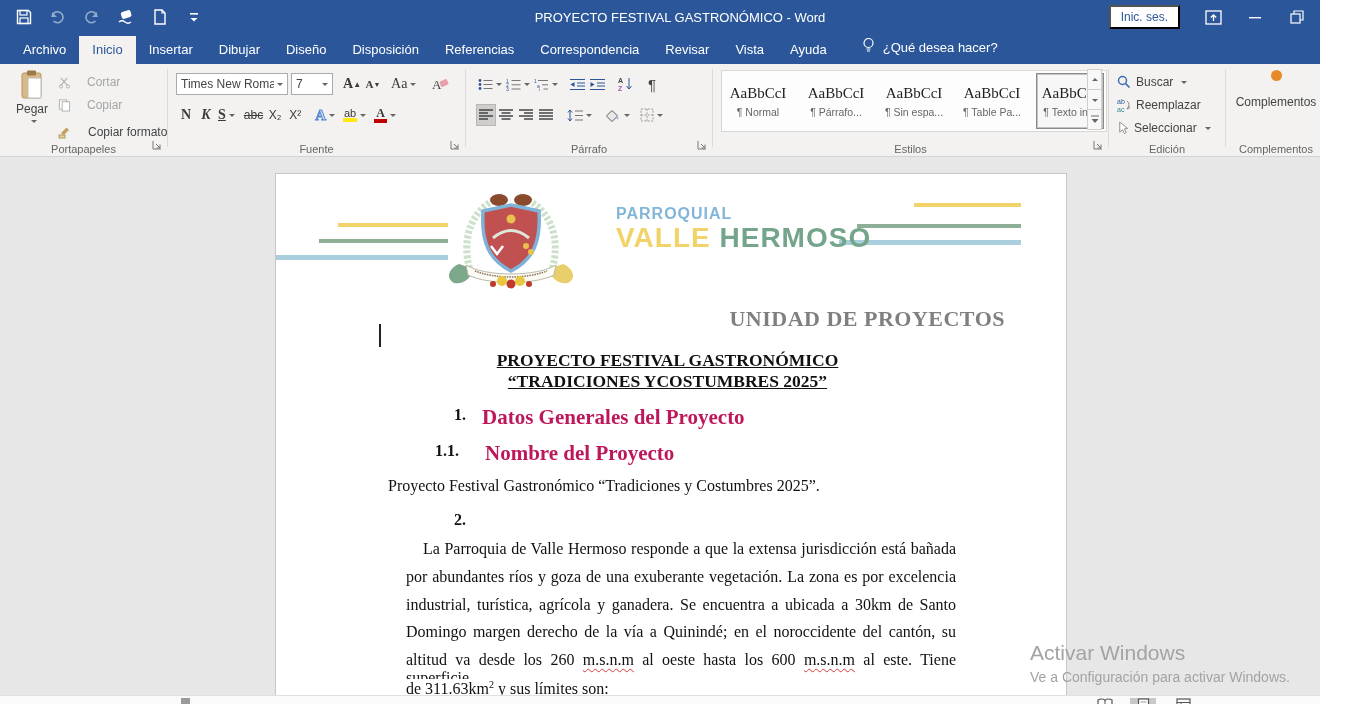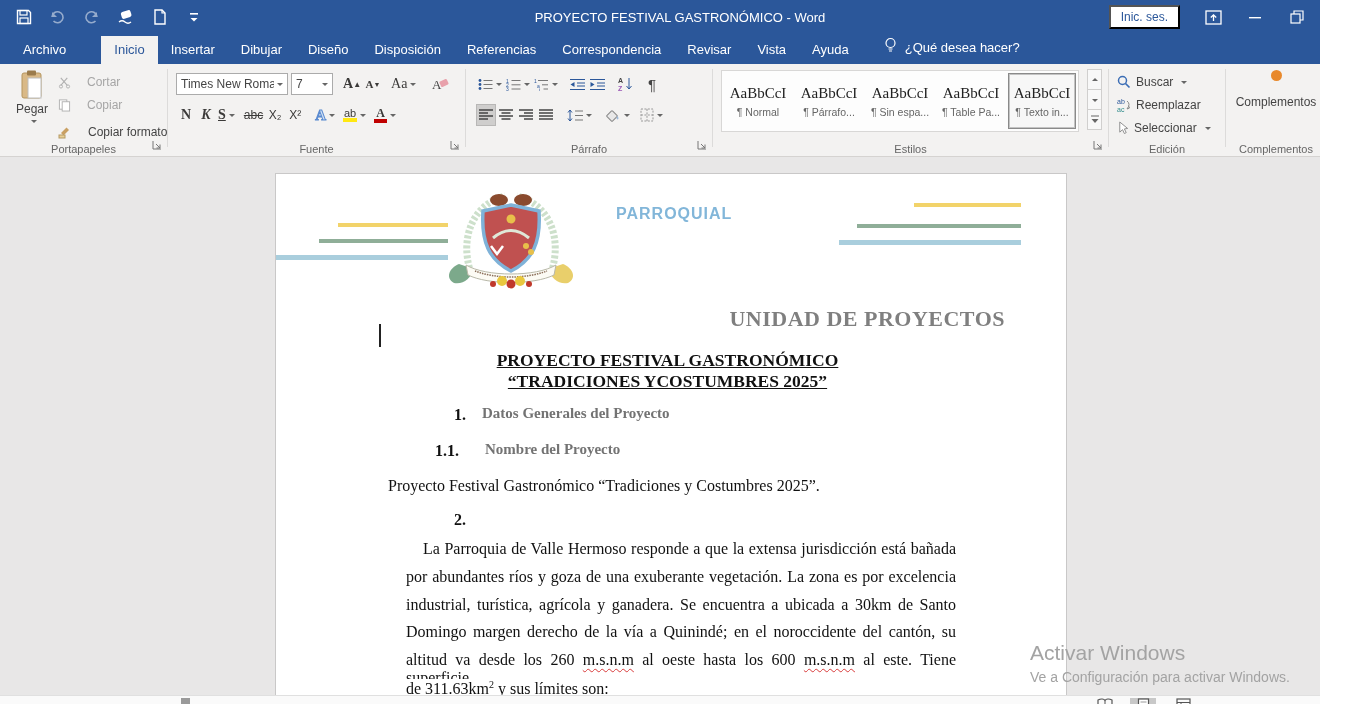--- a/index.html
+++ b/index.html
@@ -14,42 +14,42 @@
   .qat-btn.disabled { opacity:.5; }
   #tb-title { position:absolute; left:0; right:0; text-align:center; color:#ffffff; font-size:13px; pointer-events:none; }
   #tb-right { position:absolute; right:0; top:0; height:34px; display:flex; align-items:center; gap:24px; padding-right:12px; }
   #signin-btn { background:#ffffff; color:#2b579a; font-size:12px; padding:3px 10px; cursor:pointer; }
   .winctl { width:18px; height:18px; display:flex; align-items:center; justify-content:center; }
 
   
   #tabrow { position:absolute; left:0; top:34px; width:1360px; height:30px; background:#2b579a; display:flex; align-items:flex-end; }
   #tabs-container { display:flex; align-items:flex-end; padding-left:10px; }
   .tab { color:#ffffff; font-size:13px; padding:6px 13px 7px 13px; cursor:pointer; white-space:nowrap; }
-  .tab.active { background:#f3f2f1; color:#2b579a;margin-left:22px; }
+  .tab.active { background:#f3f2f1; color:#2b579a; }
   .tellme { display:flex; align-items:center; gap:8px; color:#ffffff; font-size:13px; padding:6px 10px 7px 22px; cursor:pointer; }
   #comment-top { position:absolute; right:12px; bottom:5px; }
 
   
   #ribbon { position:absolute; left:0; top:64px; width:1360px; height:93px; background:#f3f2f1; border-bottom:1px solid #d5d3d1; font-size:12px; color:#444; }
   .vsep { position:absolute; top:5px; height:78px; width:1px; background:#dcdbda; }
   .grp { position:absolute; top:0; height:93px; }
   .grp-label { position:absolute; bottom:2px; left:0; right:0; text-align:center; font-size:11px; color:#666; }
   .launcher { position:absolute; right:5px; bottom:4px; cursor:pointer; }
   .chev { display:inline-block; width:0; height:0; border:3.5px solid transparent; border-top-color:#666; margin-left:3px; position:relative; top:2px; }
   .rbtn { display:inline-flex; align-items:center; justify-content:center; height:22px; min-width:20px; padding:0 2px; cursor:pointer; color:#3b3a39; }
   .ltr { font-family:"Liberation Serif", serif; font-size:14px; font-weight:bold; }
   .gray { color:#a6a6a6; }
   .combo { display:inline-flex; align-items:center; justify-content:space-between; background:#fff; border:1px solid #ababab; height:22px; font-size:12px; padding:0 4px; cursor:pointer; }
 
   
   #paste-big { position:absolute; left:10px; top:6px; width:44px; height:68px; display:flex; flex-direction:column; align-items:center; gap:2px; cursor:pointer; }
   .clip-row { position:absolute; left:58px; display:flex; align-items:center; gap:16px; height:20px; cursor:pointer; white-space:nowrap; }
 
   
-  #styles-gallery { position:absolute; left:8px; top:6px; display:flex; gap:3px; background:#fdfdfd; border:1px solid #d8d7d6; padding:2px; height:62px; }
+  #styles-gallery { position:absolute; left:8px; top:6px; display:flex; gap:10px; background:#fdfdfd; border:1px solid #d8d7d6; padding:2px; height:62px; }
   .style-card { width:68px; display:flex; flex-direction:column; justify-content:center; align-items:center; gap:4px; cursor:pointer; border:1px solid transparent; background:#fdfdfd; }
   .style-card.selected { border:1px solid #8a8a8a; box-shadow:0 0 0 1px #c3c3c3 inset; background:#f7f7f7; }
   .style-sample { font-family:"Liberation Serif", serif; font-size:15px; color:#222; white-space:nowrap; }
   .style-label { font-size:10.5px; color:#666; white-space:nowrap; }
   .gal-scroll { position:absolute; right:6px; top:6px; width:15px; display:flex; flex-direction:column; }
   .gal-btn { height:21px; background:#f8f8f8; border:1px solid #d0cfce; display:flex; align-items:center; justify-content:center; cursor:pointer; margin-top:-1px; }
   .tri-up { width:0;height:0;border:3.5px solid transparent;border-bottom-color:#666; position:relative; top:-2px;}
   .tri-dn { width:0;height:0;border:3.5px solid transparent;border-top-color:#666; position:relative; top:2px;}
 
   
@@ -58,21 +58,21 @@
   
   #docarea { position:absolute; left:0; top:157px; width:1360px; height:547px; background:#e8e7e7; overflow:hidden; }
   #page { position:absolute; left:275px; top:16px; width:792px; height:560px; background:#ffffff; border:1px solid #c9c8c8; }
   .deco { position:absolute; }
   #logo-text { position:absolute; left:340px; top:30px; line-height:1; }
   #unit-header { position:absolute; right:61px; top:132px; font-family:"Liberation Serif", serif; font-weight:bold; font-size:22px; color:#7f7f7f; letter-spacing:.5px; }
   #caret { position:absolute; left:103px; top:150px; width:1.5px; height:23px; background:#222; }
   #doc-title { position:absolute; left:103px; top:176px; width:577px; text-align:center; font-family:"Liberation Serif", serif; font-weight:bold; font-size:17.5px; line-height:21px; color:#111; }
   #doc-title .u { text-decoration:underline; }
   .hnum { font-family:"Liberation Serif", serif; font-weight:bold; font-size:16px; color:#111; position:absolute; }
-  .htext { font-family:"Liberation Serif", serif; font-weight:bold; font-size:15px; color:#737373; position:absolute; }
+  .htext { font-family:"Liberation Serif", serif; font-weight:bold; font-size:21px; color:#be185d; position:absolute; }
   #subtitle { position:absolute; left:112px; top:303px; font-family:"Liberation Serif", serif; font-size:16px; color:#111; }
   #doc-paragraph { position:absolute; left:130px; top:366px; width:550px; font-family:"Liberation Serif", serif; font-size:16px; color:#111; }
   .para-line { height:27.8px; white-space:nowrap; }
   .para-line.jl { text-align:justify; text-align-last:justify; white-space:normal; overflow:hidden; }
   .para-line.ind { text-indent:17px; }
   .spell { text-decoration:underline wavy #d83b3b 1px; text-decoration-skip-ink:none; text-underline-offset:3px; }
   .para-line sup { font-size:10px; }
 
   
   #watermark { position:absolute; left:1030px; top:641px; color:#a3a3a3; }
@@ -533,20 +533,24 @@
         <path d="M34 83 C55 91 85 91 106 83" fill="none" stroke="#8b6f5a" stroke-width="1.5" stroke-dasharray="1.5 1"></path>
         <circle cx="61" cy="93" r="5" fill="#e9c83f"></circle>
         <circle cx="79" cy="93" r="5" fill="#e9c83f"></circle>
         <circle cx="70" cy="96" r="4.5" fill="#c0392b"></circle>
         <circle cx="52" cy="96" r="3" fill="#c0392b"></circle>
         <circle cx="88" cy="96" r="3" fill="#c0392b"></circle>
       </svg>
 
       <div id="logo-text">
         <div style="font-weight:bold;font-size:16px;color:#82b6d9;letter-spacing:1px;margin-top:2px;">PARROQUIAL</div>
+        <div style="font-weight:bold;font-size:28px;margin-top:2px;letter-spacing:1px;">
+          <span style="color:#f2d36a;">VALLE</span>
+          <span style="color:#74a58a;">HERMOSO</span>
+        </div>
       </div>
 
       <div id="unit-header">UNIDAD DE PROYECTOS</div>
       <div id="caret"></div>
 
       <div id="doc-title">
         <div class="u">PROYECTO FESTIVAL GASTRONÓMICO </div>
         <div class="u">“TRADICIONES YCOSTUMBRES 2025”</div>
       </div>
 

